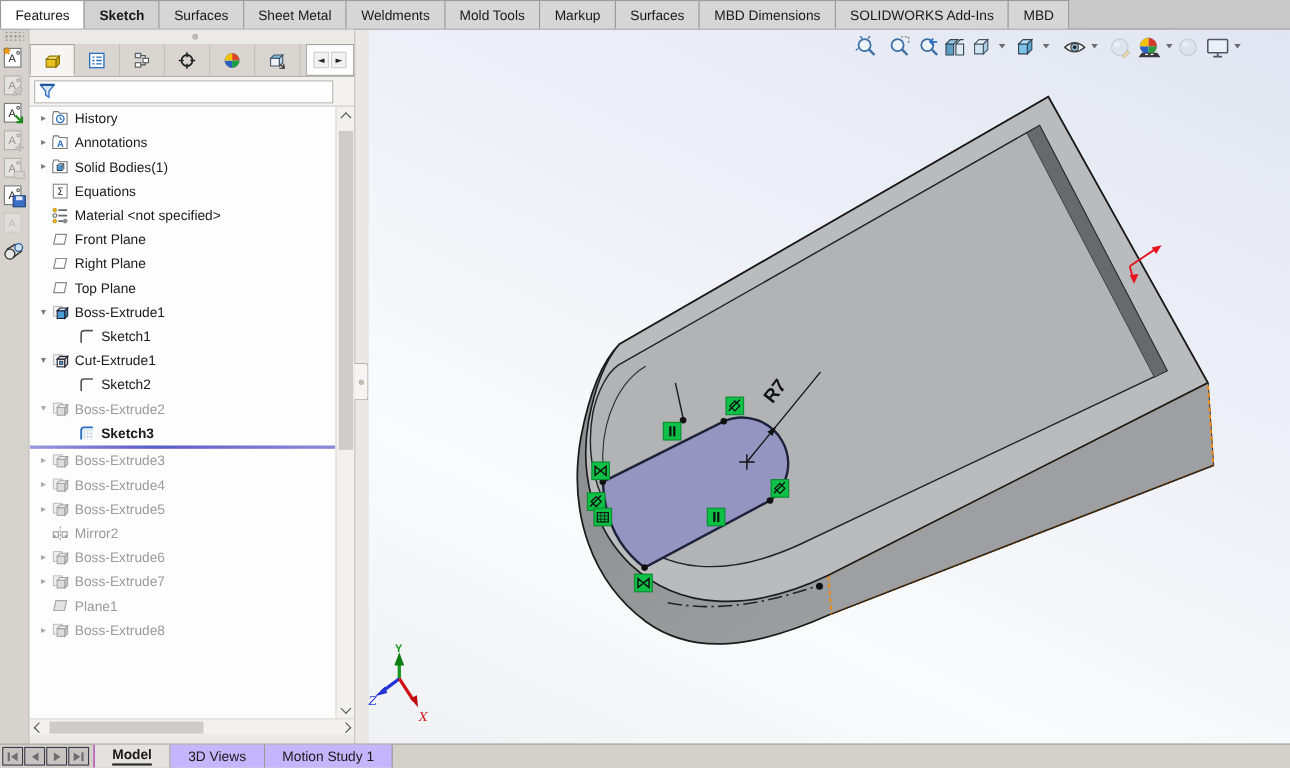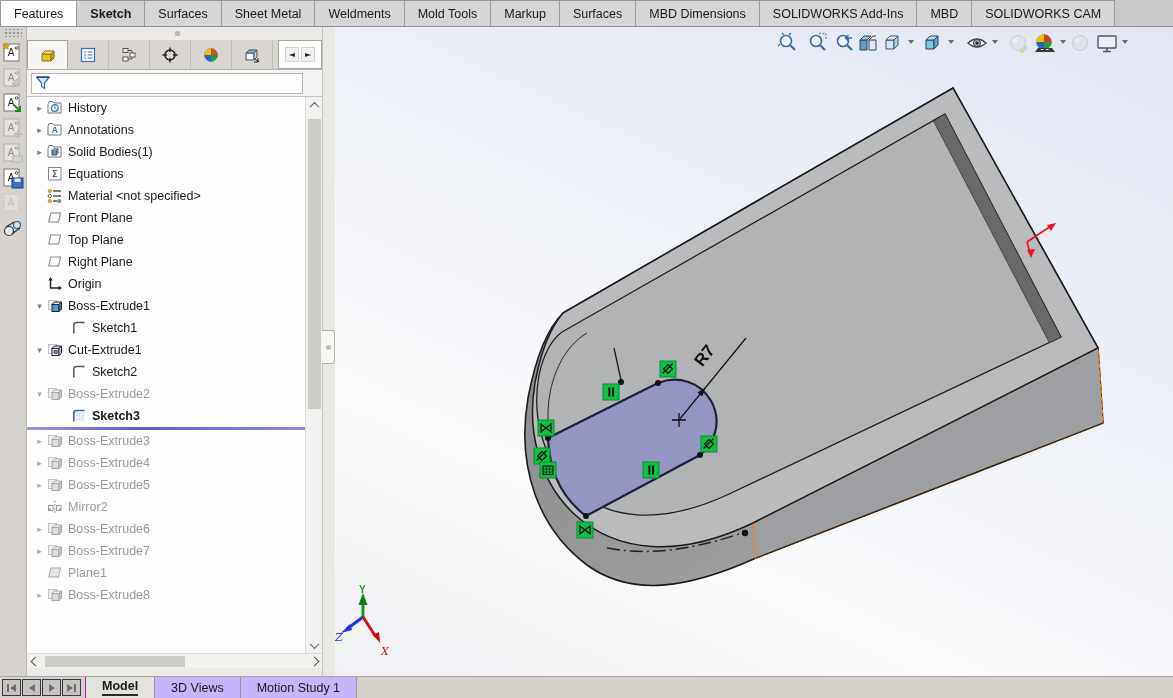--- a/index.html
+++ b/index.html
@@ -106,21 +106,20 @@
         <div class="cmd-tab active">Sketch</div>
         <div class="cmd-tab">Surfaces</div>
         <div class="cmd-tab">Sheet Metal</div>
         <div class="cmd-tab">Weldments</div>
         <div class="cmd-tab">Mold Tools</div>
         <div class="cmd-tab">Markup</div>
         <div class="cmd-tab">Surfaces</div>
         <div class="cmd-tab">MBD Dimensions</div>
         <div class="cmd-tab">SOLIDWORKS Add-Ins</div>
         <div class="cmd-tab">MBD</div>
-        <div class="cmd-tab">SOLIDWORKS CAM</div>
       </div>
   </div>
 
   <div class="lefttb">
     <div class="grip"></div>
     <div>
         <div class="ltb-icon">
           <svg width="22" height="22" viewBox="0 0 22 22">
             <rect x="2" y="2" width="15" height="17" fill="#fdfdfd" stroke="#777"></rect>
             <text x="9" y="14" font-size="10" text-anchor="middle" fill="#222" font-family="Liberation Sans">A</text>
@@ -314,41 +313,30 @@
           </span>
           <span class="label">Front Plane</span>
         </div>
         <div class="tree-row">
           <span class="arrow"></span>
           <span class="ticon">
             <svg width="16" height="16" viewBox="0 0 16 16">
               <path d="M3.8,3 L13.5,3 L11.5,12 L1.8,12 Z" fill="none" stroke="#8a8a8a" stroke-width="1.1"></path>
             </svg>
           </span>
+          <span class="label">Right Plane</span>
+        </div>
+        <div class="tree-row">
+          <span class="arrow"></span>
+          <span class="ticon">
+            <svg width="16" height="16" viewBox="0 0 16 16">
+              <path d="M3.8,3 L13.5,3 L11.5,12 L1.8,12 Z" fill="none" stroke="#8a8a8a" stroke-width="1.1"></path>
+            </svg>
+          </span>
           <span class="label">Top Plane</span>
-        </div>
-        <div class="tree-row">
-          <span class="arrow"></span>
-          <span class="ticon">
-            <svg width="16" height="16" viewBox="0 0 16 16">
-              <path d="M3.8,3 L13.5,3 L11.5,12 L1.8,12 Z" fill="none" stroke="#8a8a8a" stroke-width="1.1"></path>
-            </svg>
-          </span>
-          <span class="label">Right Plane</span>
-        </div>
-        <div class="tree-row">
-          <span class="arrow"></span>
-          <span class="ticon">
-            <svg width="16" height="16" viewBox="0 0 16 16">
-              <path d="M3.5,3.5 L3.5,12 L12.5,12" stroke="#222" stroke-width="1.4" fill="none"></path>
-              <path d="M3.5,1 l-2.2,3.5 h4.4 Z" fill="#222"></path>
-              <path d="M15,12 l-3.5,-2.2 v4.4 Z" fill="#222"></path>
-            </svg>
-          </span>
-          <span class="label">Origin</span>
         </div>
         <div class="tree-row">
           <span class="arrow">▾</span>
           <span class="ticon">
             <svg width="16" height="16" viewBox="0 0 16 16">
               <rect x="1.5" y="2.5" width="8" height="9" fill="#efefef" stroke="#b5b5b5" stroke-width=".8"></rect>
               <rect x="5" y="6.5" width="7" height="7" fill="#4e9cd6" stroke="#223"></rect>
               <path d="M5,6.5 L7.5,4 L14.5,4 L12,6.5 Z" fill="#cfe6f4" stroke="#223"></path>
               <path d="M12,13.5 L14.5,11 L14.5,4 L12,6.5 Z" fill="#3d85b5" stroke="#223"></path>
             </svg>

